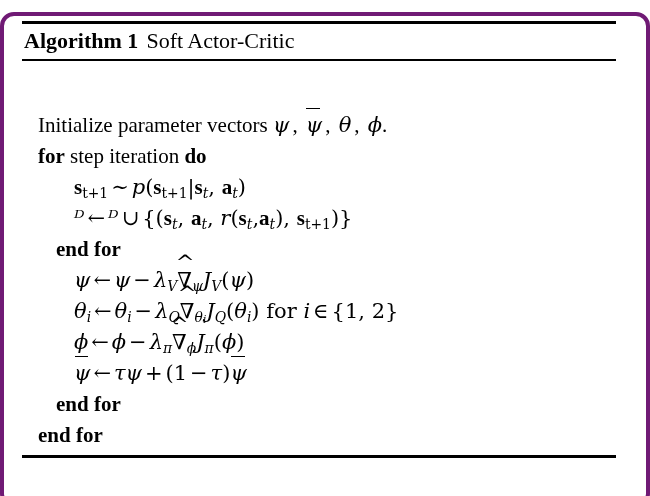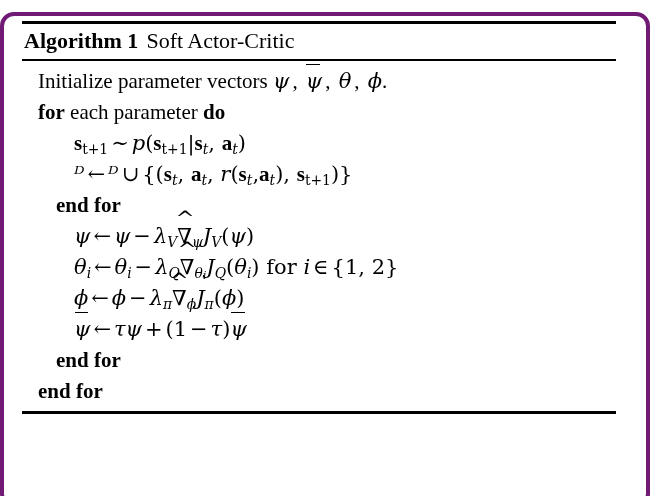--- a/index.html
+++ b/index.html
@@ -53,20 +53,21 @@
     line-height: 30px;
     padding: 2px 0 3px 2px;
     white-space: nowrap;
   }
   #algorithm-title .kw {
     font-weight: bold;
   }
 
   #algorithm-body {
     padding-top: 5px;
+    margin-top: 44px;
   }
 
   .alg-line {
     font-size: 21px;
     line-height: 31px;
     height: 31px;
     white-space: nowrap;
     padding-left: 16px;
   }
   .indent-0 { padding-left: 16px; }
@@ -161,21 +162,21 @@
       <div class="alg-line indent-0">
         <span>Initialize parameter vectors</span>
         <span class="math">ψ</span><span class="op">,</span>
         <span class="math bar">ψ</span><span class="op">,</span>
         <span class="math">θ</span><span class="op">,</span>
         <span class="math">ϕ</span><span>.</span>
       </div>
 
       <div class="alg-line indent-0">
         <span class="kw">for</span>
-        <span>each parameter</span>
+        <span>step iteration</span>
         <span class="kw">do</span>
       </div>
 
 
 
       <div class="alg-line indent-2 math mathup">
         <span class="vec">s</span><span class="sub sub-up">t+1</span><span class="op">∼</span><span class="math">p</span><span class="mathup">(</span><span class="vec">s</span><span class="sub sub-up">t+1</span><span class="mathup">|</span><span class="vec">s</span><span class="sub">t</span><span class="mathup">,</span> <span class="vec">a</span><span class="sub">t</span><span class="mathup">)</span>
       </div>
 
       <div class="alg-line indent-2 math mathup">

